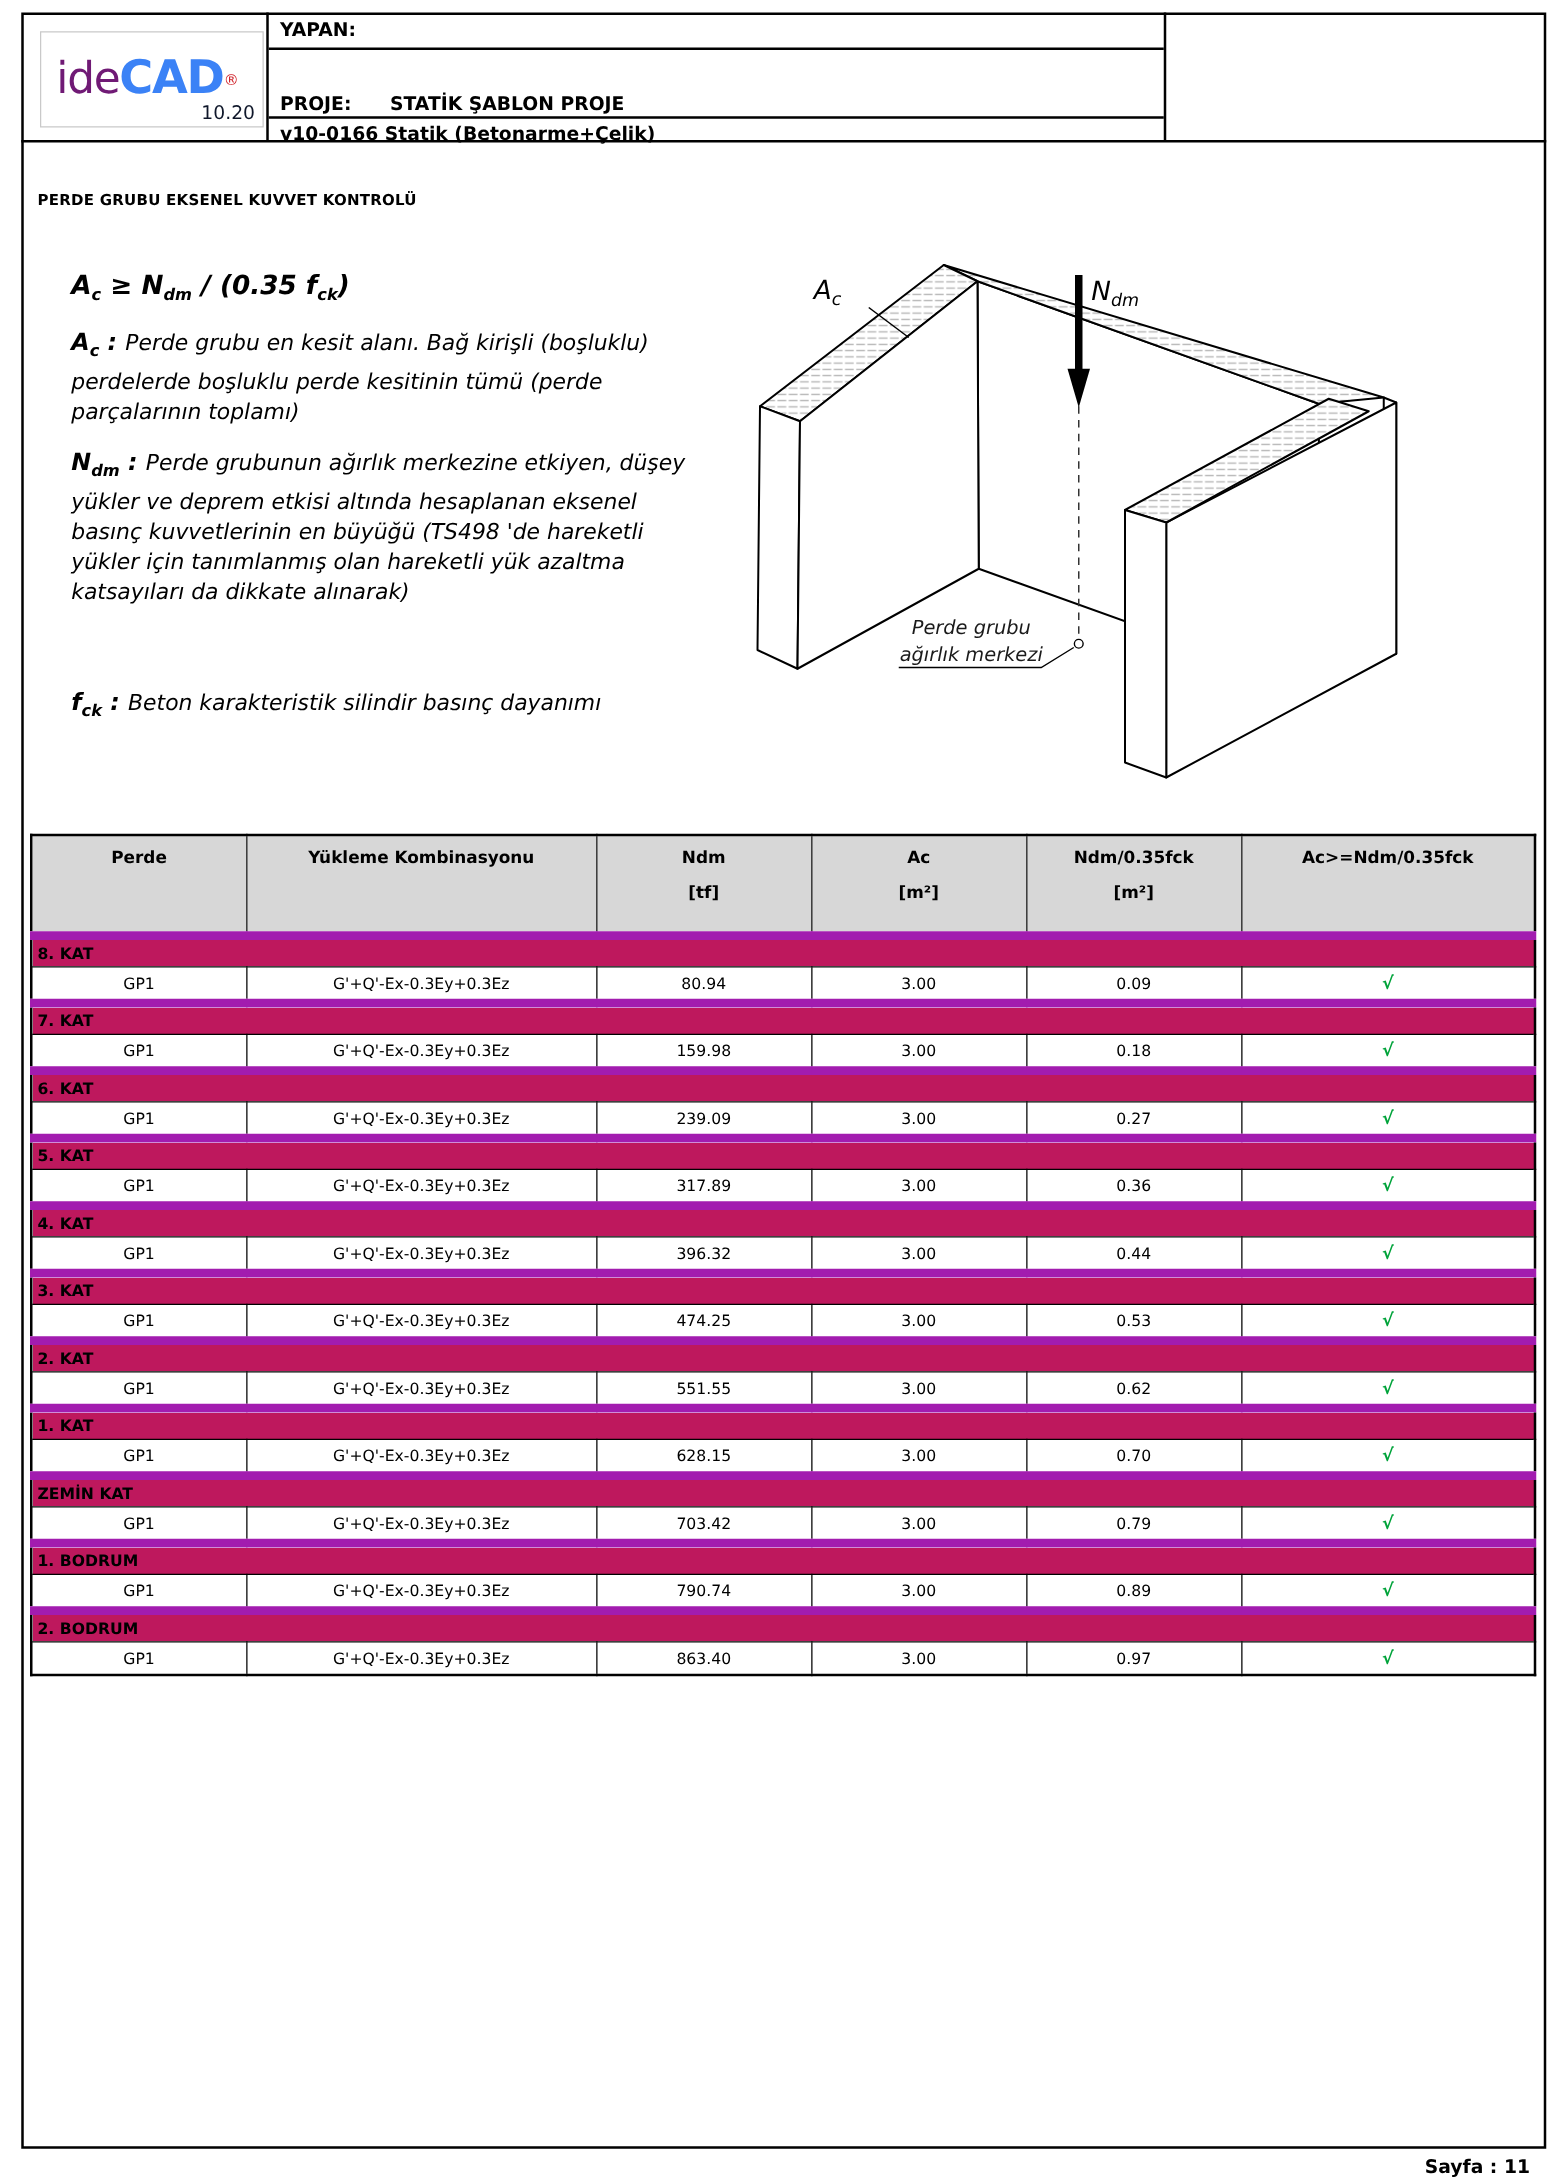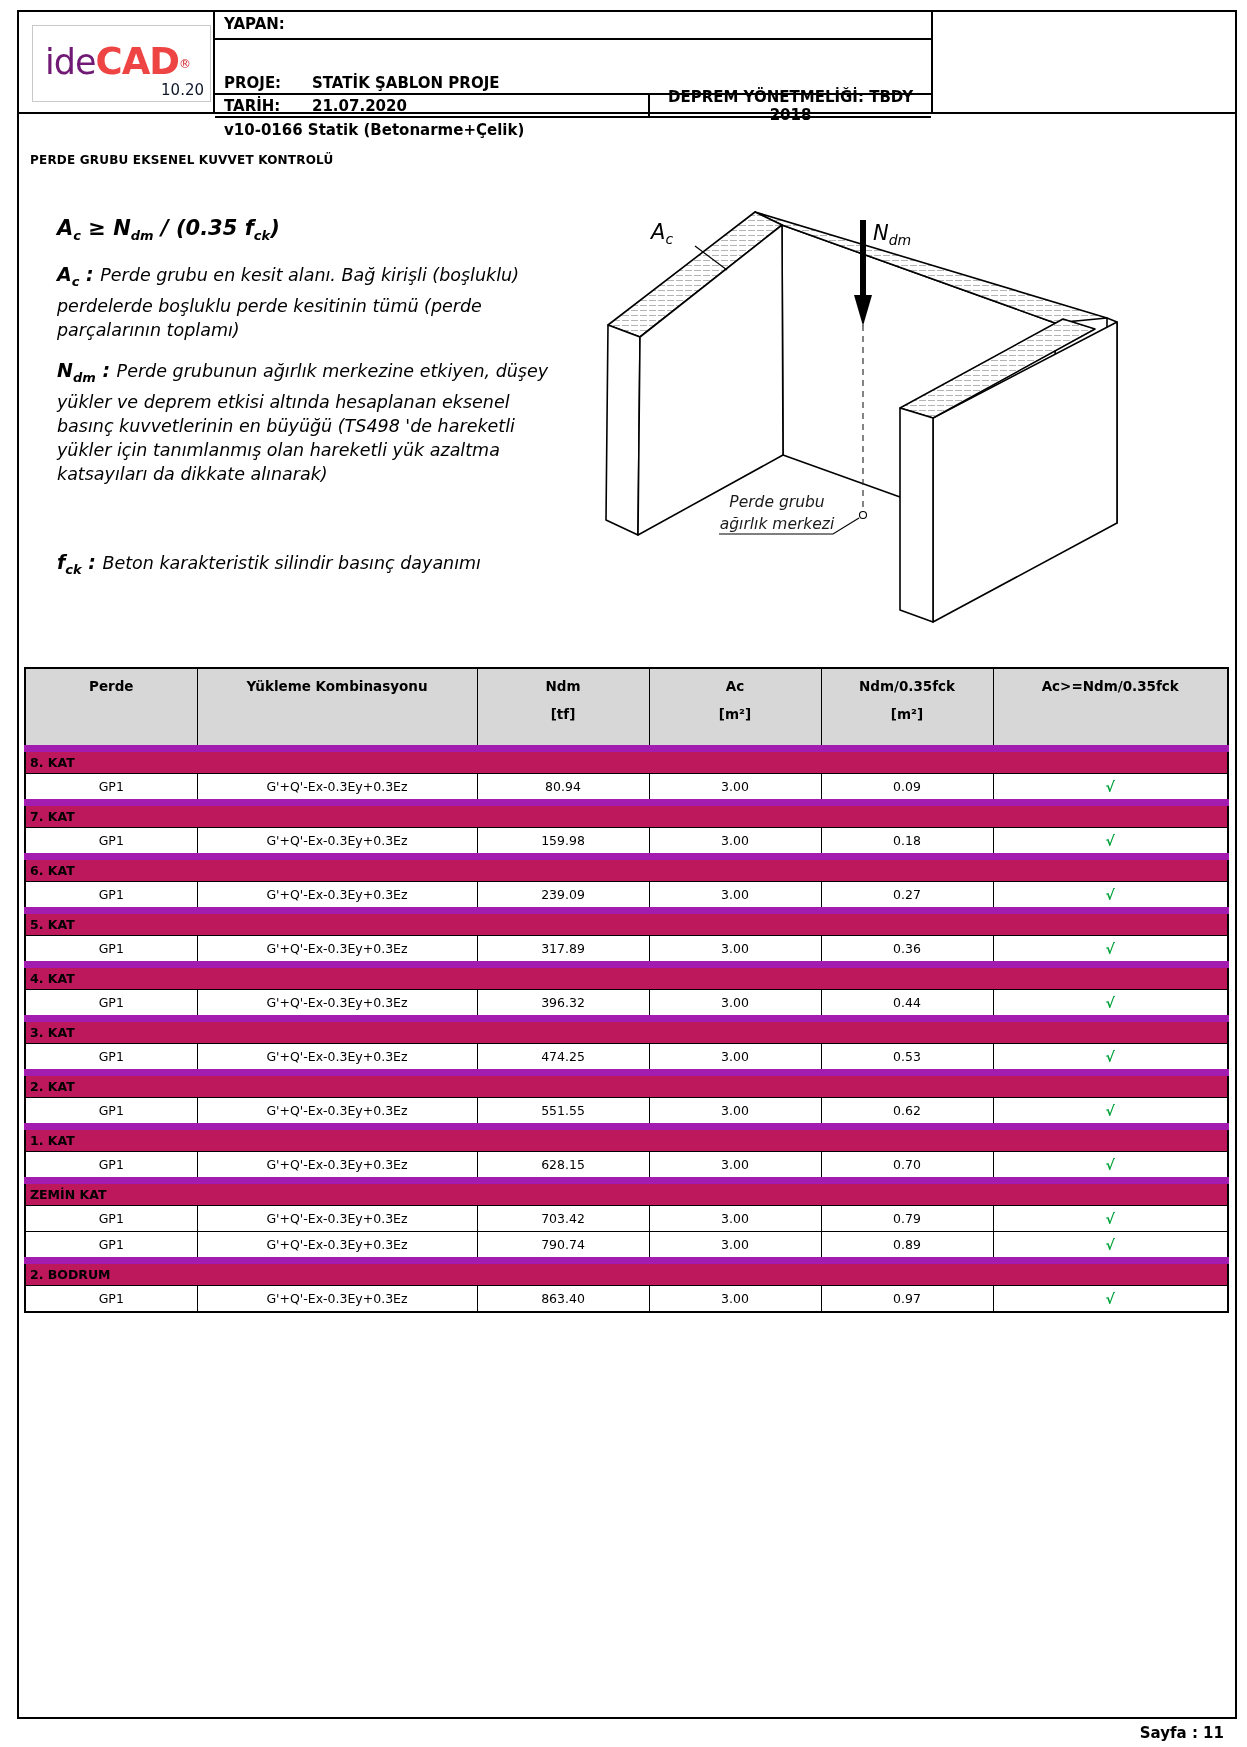--- a/index.html
+++ b/index.html
@@ -9,21 +9,21 @@
         border:2px solid #000;box-sizing:border-box;}
 
   
   .hdr{position:absolute;left:17px;top:10px;width:1220px;height:104px;box-sizing:border-box;
        border-bottom:2px solid #000;}
   .hdr-logo-cell{position:absolute;left:0;top:0;width:196px;height:102px;}
   .logo-box{position:absolute;left:15px;top:15px;width:179px;height:77px;border:1px solid #c9c9c9;
             box-sizing:border-box;}
   .logo-line{position:absolute;left:12px;top:14px;white-space:nowrap;}
   .logo-ide{font-size:35px;color:#701a75;letter-spacing:-1px;}
-  .logo-cad{font-size:37px;font-weight:bold;color:#ef4444;letter-spacing:-1px;}
+  .logo-cad{font-size:37px;font-weight:bold;color:#3b82f6;letter-spacing:-1px;}
   .logo-reg{font-size:12px;color:#d02028;vertical-align:super;}
   .logo-ver{position:absolute;right:6px;bottom:2px;font-size:15px;color:#0f172a;}
   .hdr-mid{position:absolute;left:196px;top:0;width:720px;height:102px;box-sizing:border-box;
            border-left:2px solid #000;border-right:2px solid #000;font-weight:bold;font-size:15px;}
   .hrow{box-sizing:border-box;display:flex;align-items:center;}
   .hrow.r1{height:30px;border-bottom:2px solid #000;padding-left:9px;}
   .hrow.r2{height:23px;border-bottom:2px solid #000;padding-left:9px;margin-top:32px;}
   .hrow.r3{height:23px;border-bottom:2px solid #000;}
   .hrow.r4{height:24px;padding-left:9px;}
   .hlabel{display:inline-block;width:88px;}
@@ -77,27 +77,20 @@
         <div class="logo-ver">10.20</div>
       </div>
     </div>
     <div class="hdr-mid">
       <div class="hrow r1">
         <span class="hlabel">YAPAN:</span>
       </div>
       <div class="hrow r2">
         <span class="hlabel">PROJE:</span>
         <span>STATİK ŞABLON PROJE</span>
-      </div>
-      <div class="hrow r3">
-        <div class="tarih-part">
-          <span class="hlabel">TARİH:</span>
-          <span>21.07.2020</span>
-        </div>
-        <div class="deprem-part">DEPREM YÖNETMELİĞİ: TBDY 2018</div>
       </div>
       <div class="hrow r4">v10-0166 Statik (Betonarme+Çelik)</div>
     </div>
     <div class="hdr-right"></div>
   </div>
 
   <div class="doc-title">PERDE GRUBU EKSENEL KUVVET KONTROLÜ</div>
   <div class="formula" id="formula"><span>A</span><sub>c</sub><span> ≥ N</span><sub>dm</sub><span> / (0.35 f</span><sub>ck</sub><span>)</span></div>
   <div class="def" id="def-0"><span class="term"><span>A</span><sub>c</sub> : </span><span class="body">Perde grubu en kesit alanı. Bağ kirişli (boşluklu) perdelerde boşluklu perde kesitinin tümü (perde parçalarının toplamı)</span></div>
   <div class="def" id="def-1"><span class="term"><span>N</span><sub>dm</sub> : </span><span class="body">Perde grubunun ağırlık merkezine etkiyen, düşey yükler ve deprem etkisi altında hesaplanan eksenel basınç kuvvetlerinin en büyüğü (TS498 'de hareketli yükler için tanımlanmış olan hareketli yük azaltma katsayıları da dikkate alınarak)</span></div>
@@ -265,20 +258,23 @@
           <td colspan="6">ZEMİN KAT</td>
         </tr>
         <tr class="data">
           <td>GP1</td>
           <td>G'+Q'-Ex-0.3Ey+0.3Ez</td>
           <td>703.42</td>
           <td>3.00</td>
           <td>0.79</td>
           <td class="check">√</td>
         </tr>
+        <tr class="band">
+          <td colspan="6">1. BODRUM</td>
+        </tr>
         <tr class="data">
           <td>GP1</td>
           <td>G'+Q'-Ex-0.3Ey+0.3Ez</td>
           <td>790.74</td>
           <td>3.00</td>
           <td>0.89</td>
           <td class="check">√</td>
         </tr>
         <tr class="band">
           <td colspan="6">2. BODRUM</td>

